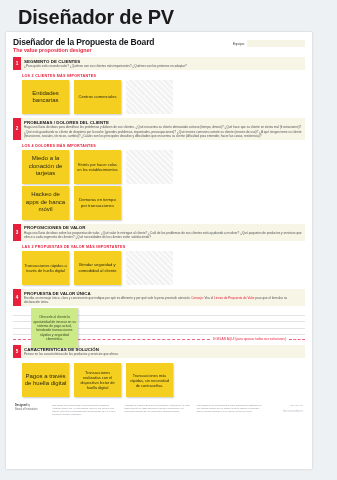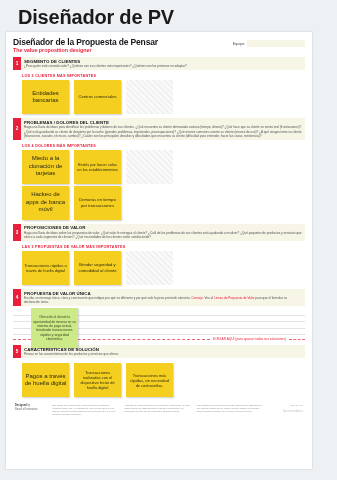--- a/index.html
+++ b/index.html
@@ -105,21 +105,21 @@
 <body>
 
 <div id="app">
 
   <div class="page-title">Diseñador de PV</div>
 
   <div class="sheet">
 
     <div class="sheet-head">
       <div>
-        <div class="sheet-title">Diseñador de la Propuesta de Pensar</div>
+        <div class="sheet-title">Diseñador de la Propuesta de Board</div>
         <div class="sheet-sub">The value proposition designer</div>
       </div>
       <div class="team-wrap">
         <span class="team-label">Equipo:</span>
         <span class="team-field"></span>
       </div>
     </div>
 
     <div class="band">
       <div class="band-num">1</div>

